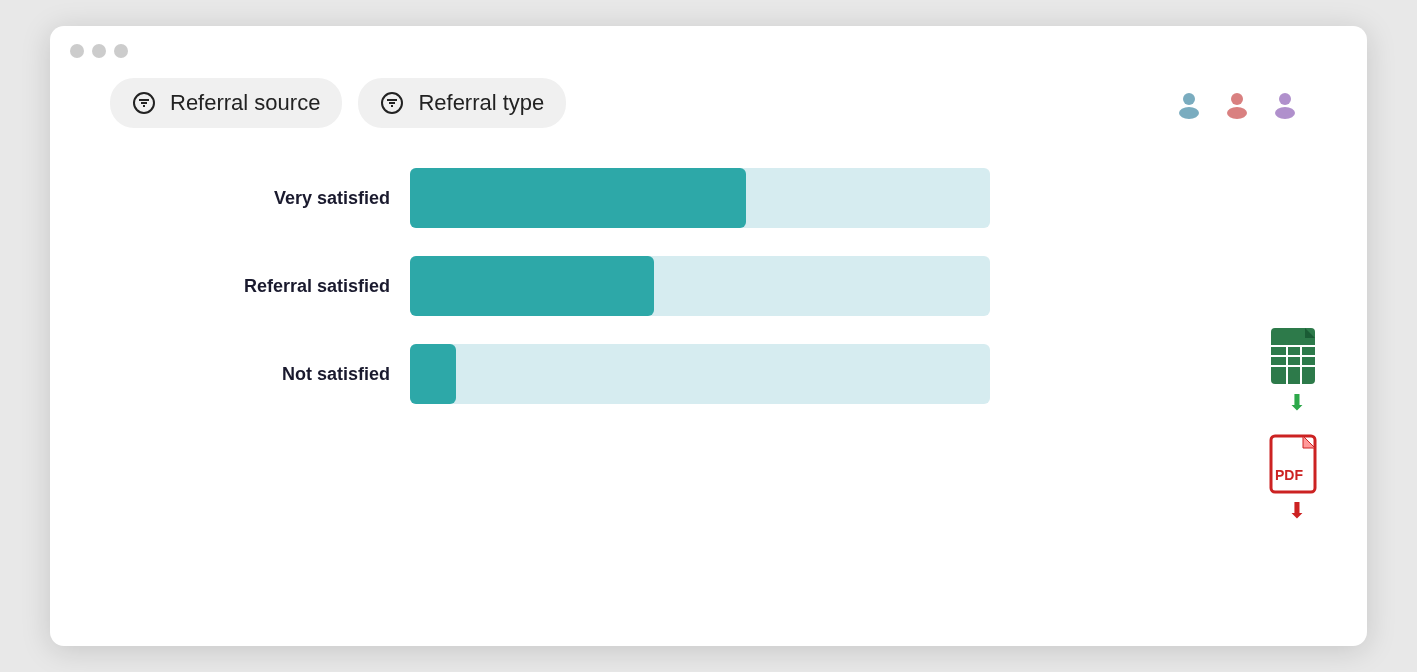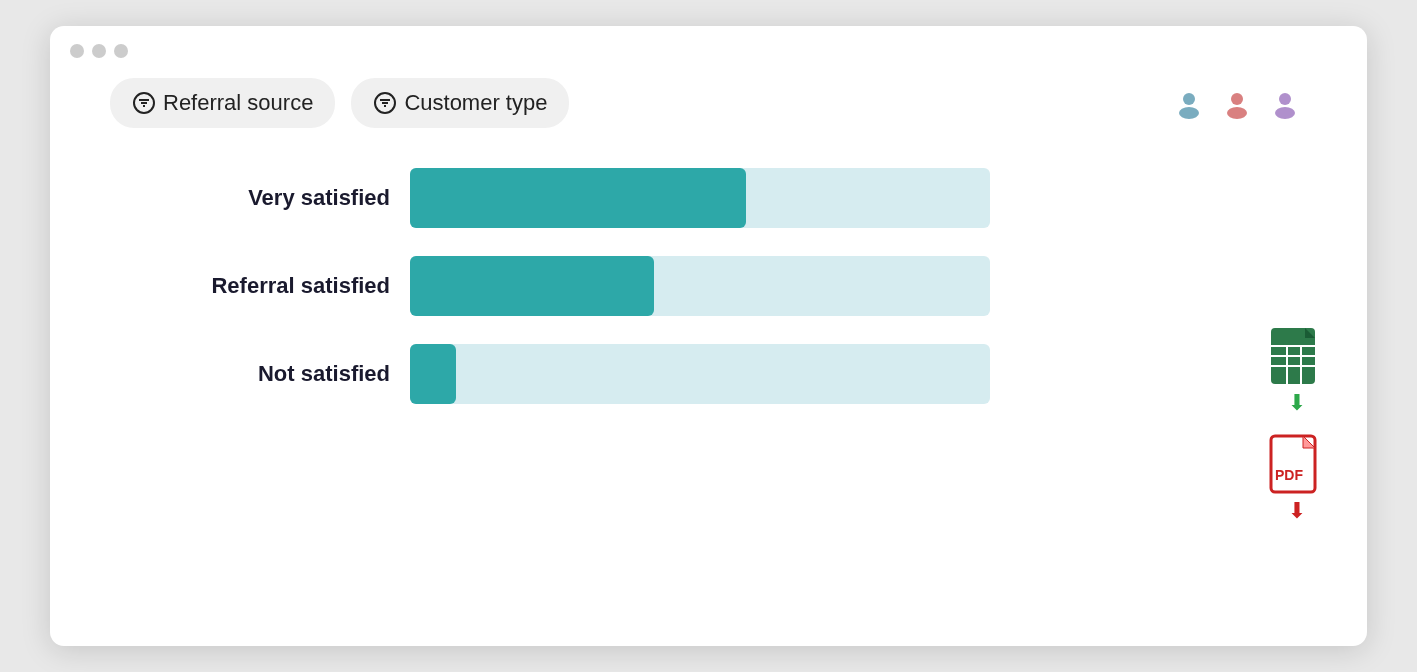--- a/index.html
+++ b/index.html
@@ -34,21 +34,21 @@
     }
     .toolbar {
       display: flex;
       align-items: center;
       padding: 10px 60px;
       gap: 16px;
     }
     .filter-btn {
       display: flex;
       align-items: center;
-      gap: 7px;
+      gap: 14px;
       background: #f0f0f0;
       border: none;
       border-radius: 24px;
       padding: 12px 22px;
       font-size: 22px;
       font-weight: 500;
       color: #222;
       cursor: pointer;
     }
     .filter-btn .filter-icon {
@@ -80,21 +80,21 @@
       gap: 28px;
     }
     .chart-row {
       display: flex;
       align-items: center;
       gap: 20px;
     }
     .chart-label {
       width: 280px;
       text-align: right;
-      font-size: 22px;
+      font-size: 18px;
       font-weight: 600;
       color: #1a1a2e;
       flex-shrink: 0;
     }
     .bar-container {
       flex: 1;
       height: 60px;
       background: #d6ecf0;
       border-radius: 6px;
       position: relative;
@@ -159,21 +159,21 @@
       <span>Referral source</span>
     </button>
 
     <button class="filter-btn">
       <svg class="filter-icon" viewBox="0 0 24 24" fill="none" stroke="currentColor" stroke-width="2">
         <circle cx="12" cy="12" r="10"></circle>
         <line x1="7" y1="9" x2="17" y2="9"></line>
         <line x1="9" y1="12" x2="15" y2="12"></line>
         <line x1="11" y1="15" x2="13" y2="15"></line>
       </svg>
-      <span>Customer type</span>
+      <span>Referral type</span>
     </button>
 
     <div class="user-avatars">
       <div class="avatar avatar-blue">
         <svg width="34" height="34" viewBox="0 0 34 34" fill="none">
           <circle cx="17" cy="13" r="6" fill="#7aacbf"></circle>
           <ellipse cx="17" cy="27" rx="10" ry="6" fill="#7aacbf"></ellipse>
         </svg>
       </div>
       <div class="avatar avatar-pink">

